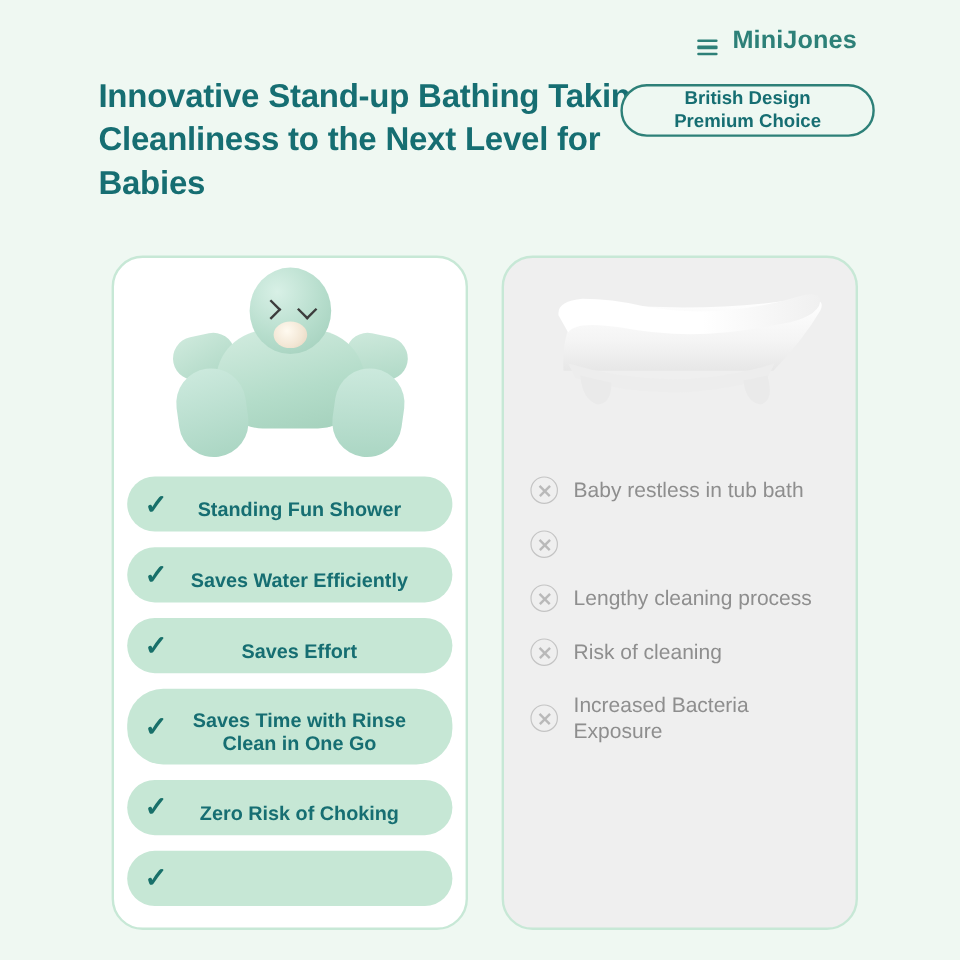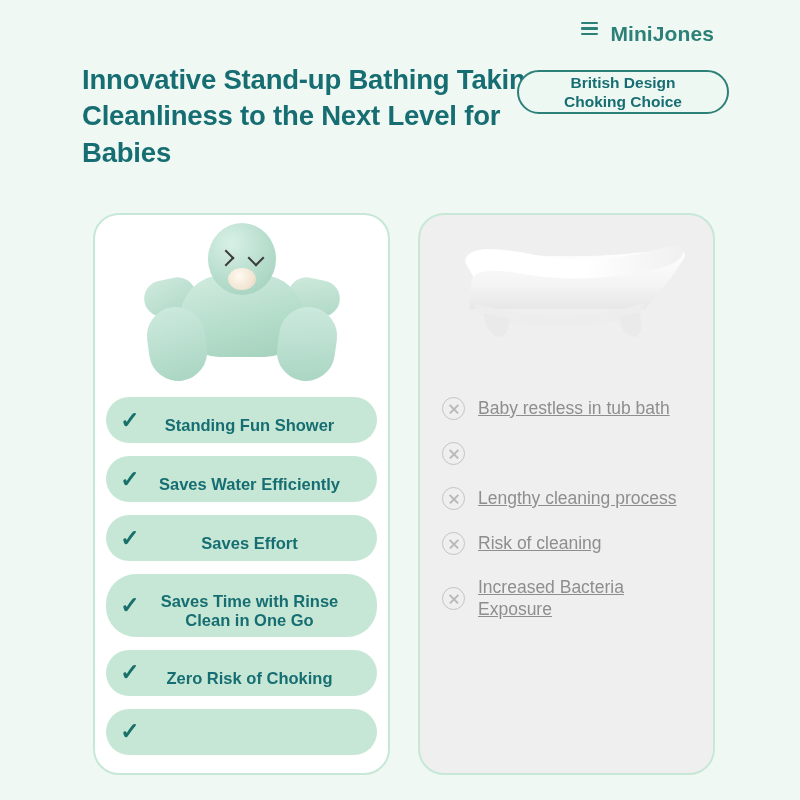--- a/index.html
+++ b/index.html
@@ -12,21 +12,21 @@
     overflow: hidden;
     position: relative;
   }
 
   
   .brand-bar {
     position: absolute;
     top: 22px;
     right: 86px;
     display: flex;
-    align-items: flex-start;
+    align-items: flex-end;
     gap: 12px;
   }
   .hamburger {
     display: flex;
     flex-direction: column;
     justify-content: center;
     gap: 3px;
     width: 17px;
   }
   .hamburger i {
@@ -215,40 +215,39 @@
     width: 12px;
     height: 1.6px;
     background: #b9b9b9;
   }
   .con .xmark::before { transform: translate(-50%,-50%) rotate(45deg); }
   .con .xmark::after  { transform: translate(-50%,-50%) rotate(-45deg); }
   .con .ctext {
     font-size: 17.5px;
     color: #8e8e8e;
     line-height: 1.25;
-    text-decoration: underline;
   }
 </style>
 </head>
 <body>
 
 <div class="brand-bar">
   <span class="hamburger">
     <i></i>
       <i></i>
       <i></i>
   </span>
   <span class="brand-name">MiniJones</span>
 </div>
 
 <h1 class="headline">Innovative Stand-up Bathing Taking Cleanliness to the Next Level for Babies</h1>
 
 <div class="badge">
   <span>British Design</span>
-  <span>Choking Choice</span>
+  <span>Premium Choice</span>
 </div>
 
 <div class="cards">
 
   <div class="card card-pro">
     <div class="hero">
       <div class="seat">
         <div class="shoulder l"></div>
         <div class="shoulder r"></div>
         <div class="body"></div>

